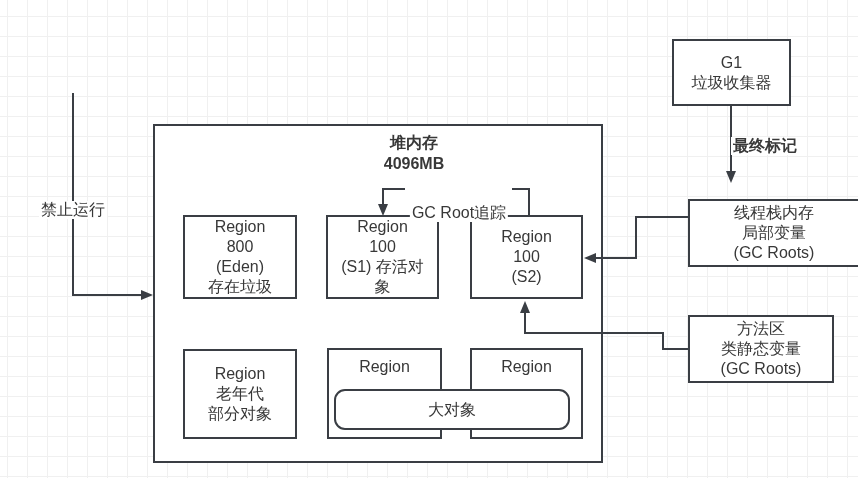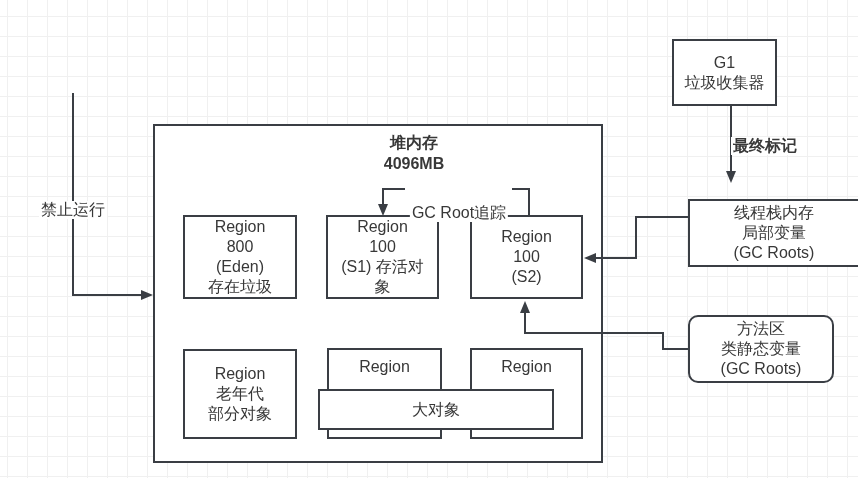--- a/index.html
+++ b/index.html
@@ -100,21 +100,21 @@
       <path d="M688 217 H636 V258 H596"></path>
       <polygon points="584,258 596,253 596,263"></polygon>
     </g>
     <g>
       <path d="M688 349 H663 V333 H525 V313"></path>
       <polygon points="525,301 520,313 530,313"></polygon>
     </g>
   </svg>
 
 
-  <div class="box z1" style="left:672px;top:39px;width:105px;height:67px;">
+  <div class="box z1" style="left:672px;top:39px;width:119px;height:67px;">
     <span class="lbl">G1
 垃圾收集器</span>
   </div>
 
   <div class="box z1" style="left:153px;top:124px;width:450px;height:339px;"></div>
   <div class="heap-title">堆内存
 4096MB</div>
 
   <div class="box z2" style="left:183px;top:215px;width:114px;height:84px;">
     <span class="lbl">Region
@@ -139,31 +139,31 @@
 老年代
 部分对象</span>
   </div>
   <div class="box z2 top-align" style="left:327px;top:348px;width:115px;height:91px;">
     <span class="lbl">Region</span>
   </div>
   <div class="box z2 top-align" style="left:470px;top:348px;width:113px;height:91px;">
     <span class="lbl">Region</span>
   </div>
 
-  <div class="box z3" style="left:318px;top:389px;width:236px;height:41px;">
+  <div class="box z3" style="left:334px;top:389px;width:236px;height:41px;border-radius:11px;">
     <span class="lbl">大对象</span>
   </div>
 
   <div class="box z1" style="left:688px;top:199px;width:172px;height:68px;">
     <span class="lbl">线程栈内存
 局部变量
 (GC Roots)</span>
   </div>
 
-  <div class="box z1" style="left:688px;top:315px;width:146px;height:68px;border-radius:10px;">
+  <div class="box z1" style="left:688px;top:315px;width:146px;height:68px;">
     <span class="lbl">方法区
 类静态变量
 (GC Roots)</span>
   </div>
 
   <div class="edge-label center-xy" style="left:73px;top:186px;">禁止运行</div>
   <div class="edge-label center-y" style="left:731px;top:146px;font-weight:bold;">最终标记</div>
   <div class="edge-label center-xy" style="left:459px;top:189px;">GC Root追踪</div>
 
 </div>

